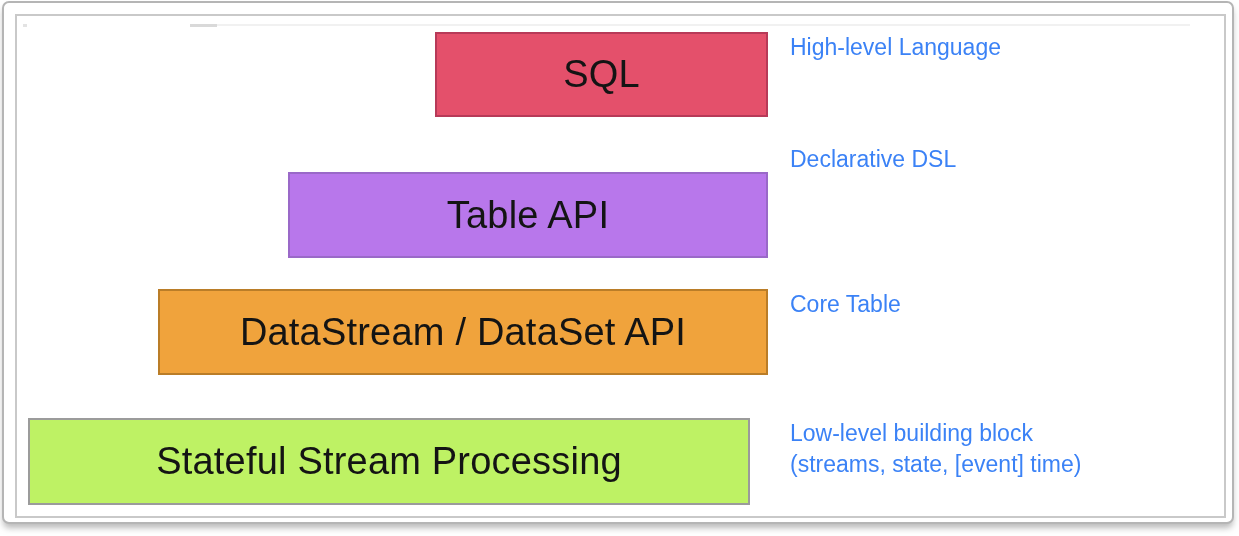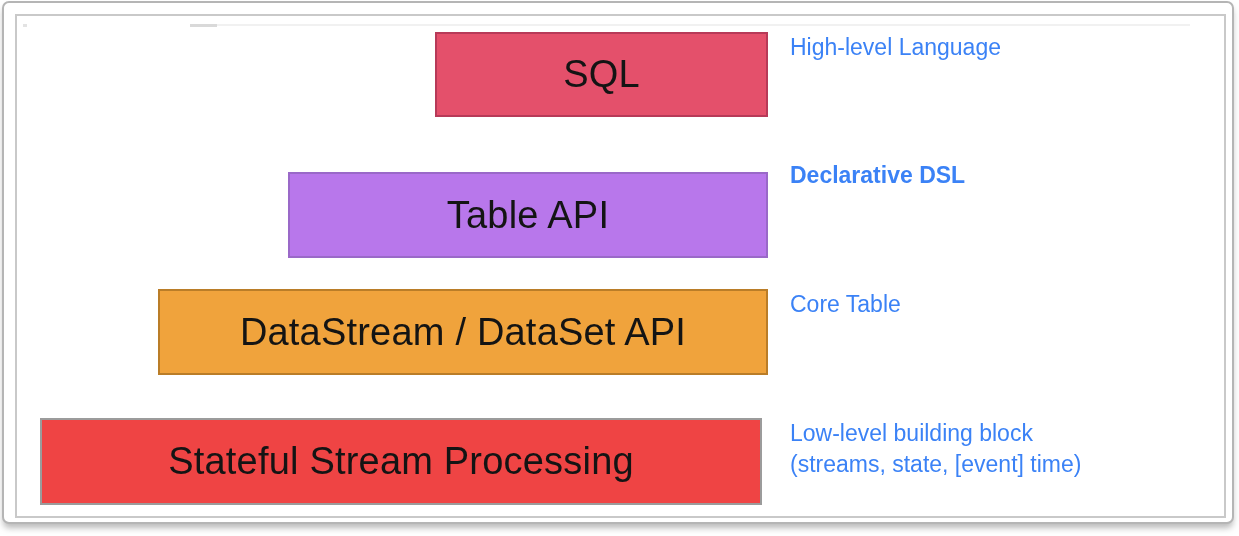--- a/index.html
+++ b/index.html
@@ -73,21 +73,21 @@
     position: absolute;
     left: 790px;
     width: 430px;
     display: flex;
     font-size: 23px;
     line-height: 31px;
     color: #3b82f6;
     white-space: pre-line;
   }
   .desc-0 { top: 32px;  height: 85px; }
-  .desc-1 { top: 160px; height: 86px; font-weight: bold; }
+  .desc-1 { top: 144px; height: 86px; }
   .desc-2 { top: 289px; height: 86px; }
   .desc-3 { top: 418px; height: 87px; }
 </style>
 </head>
 <body>
 
 <div class="page">
   <div class="frame">
     <div class="canvas"></div>
   </div>
@@ -110,20 +110,20 @@
     <span>Declarative DSL</span>
   </div>
 
   <div class="box box-2" style="background-color: rgb(240, 163, 60); border-color: rgb(186, 125, 40);">
     <span>DataStream / DataSet API</span>
   </div>
   <div class="desc desc-2">
     <span>Core Table</span>
   </div>
 
-  <div class="box box-3" style="background-color: #ef4444; border-color: rgb(155, 155, 155); margin-left: 12px;">
+  <div class="box box-3" style="background-color: #bef264; border-color: rgb(155, 155, 155);">
     <span>Stateful Stream Processing</span>
   </div>
   <div class="desc desc-3">
     <span>Low-level building block
 (streams, state, [event] time)</span>
   </div>
 </div>
 
 </body></html>

